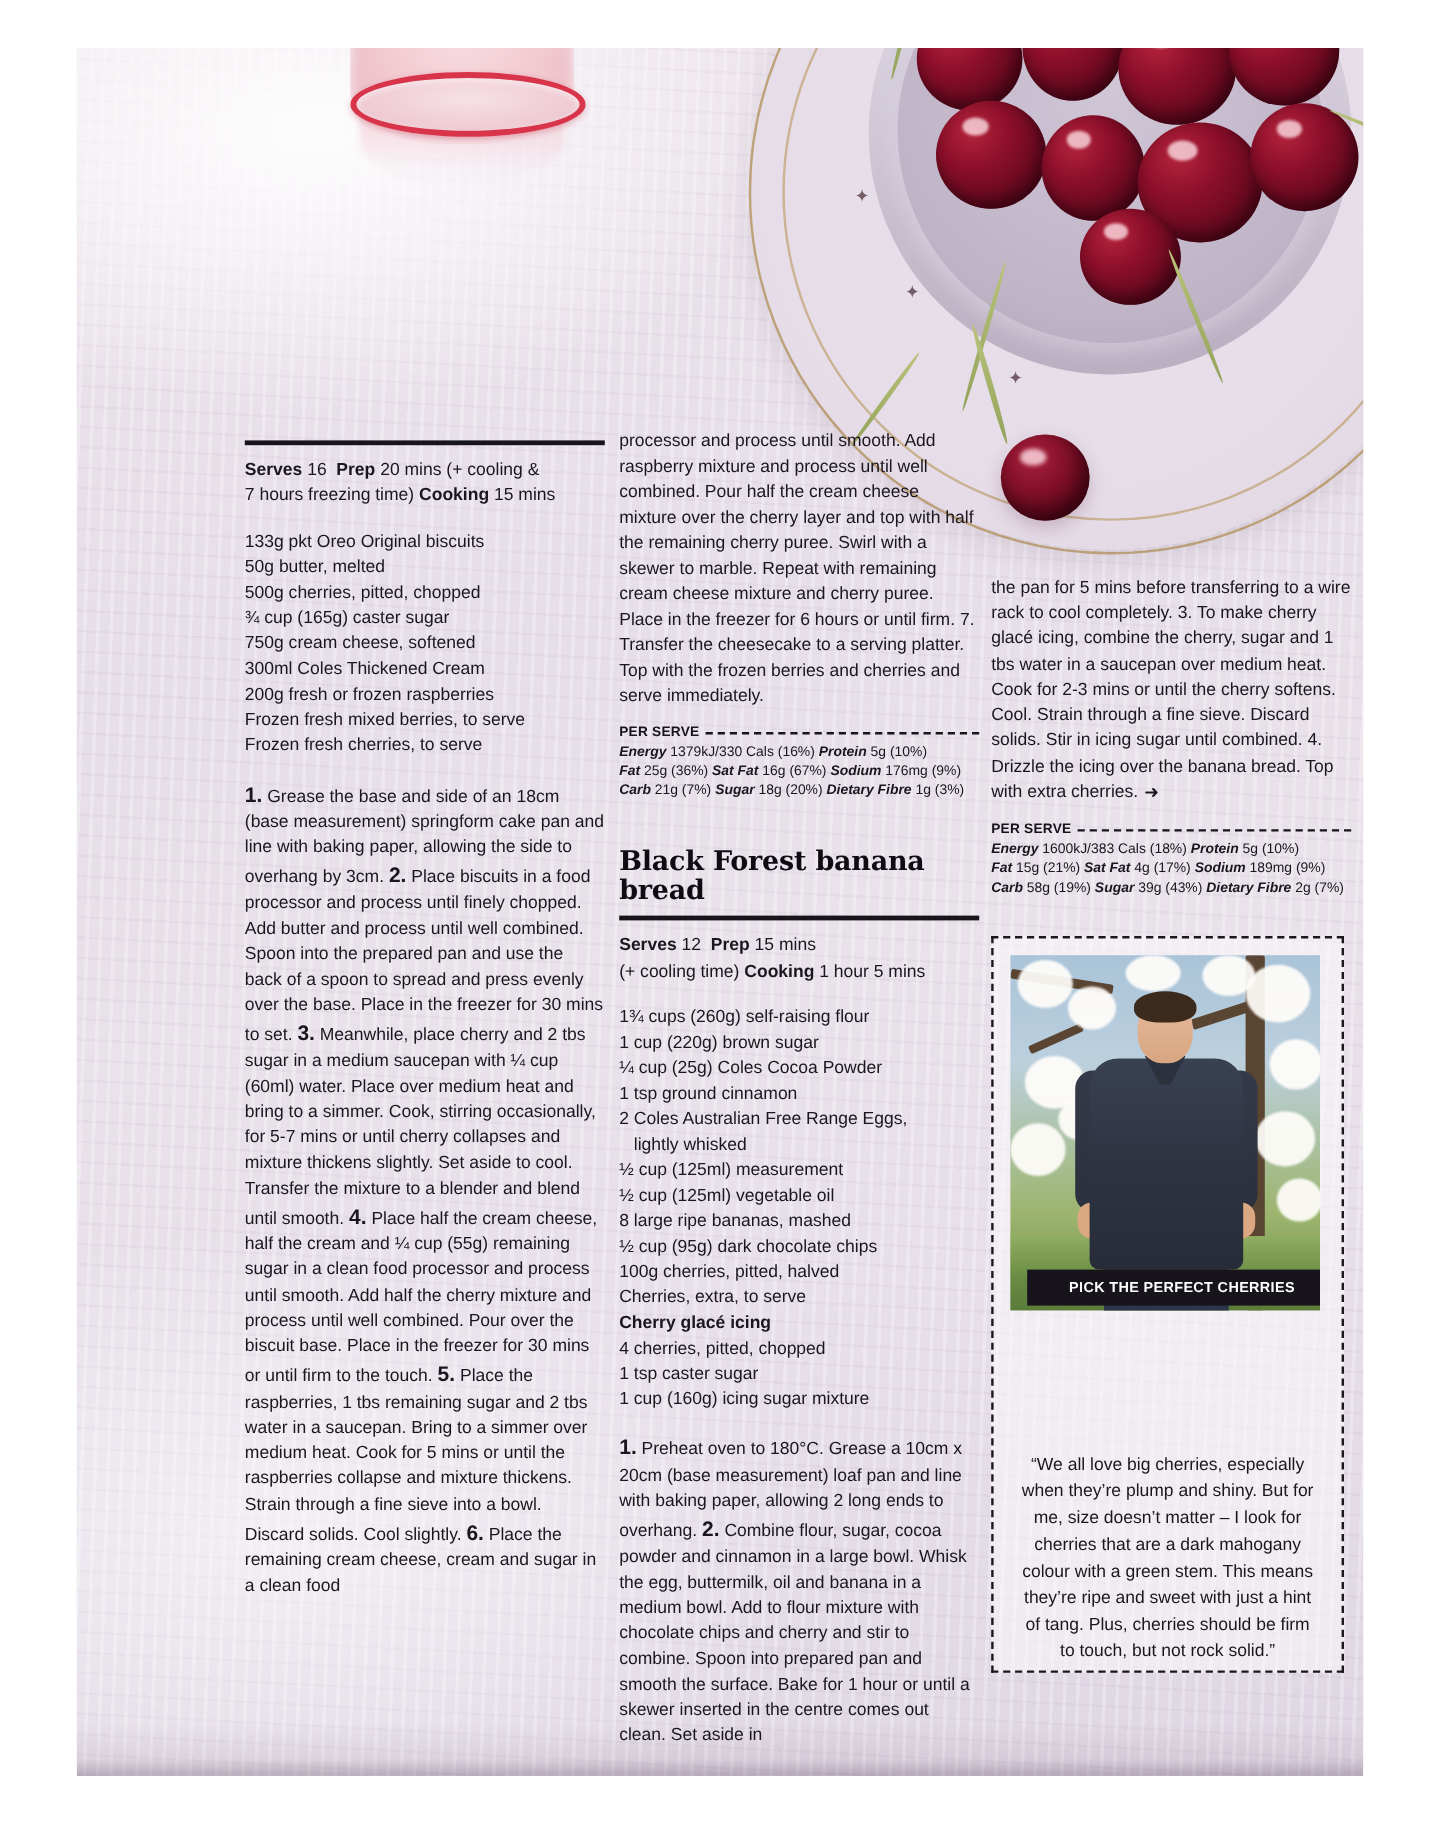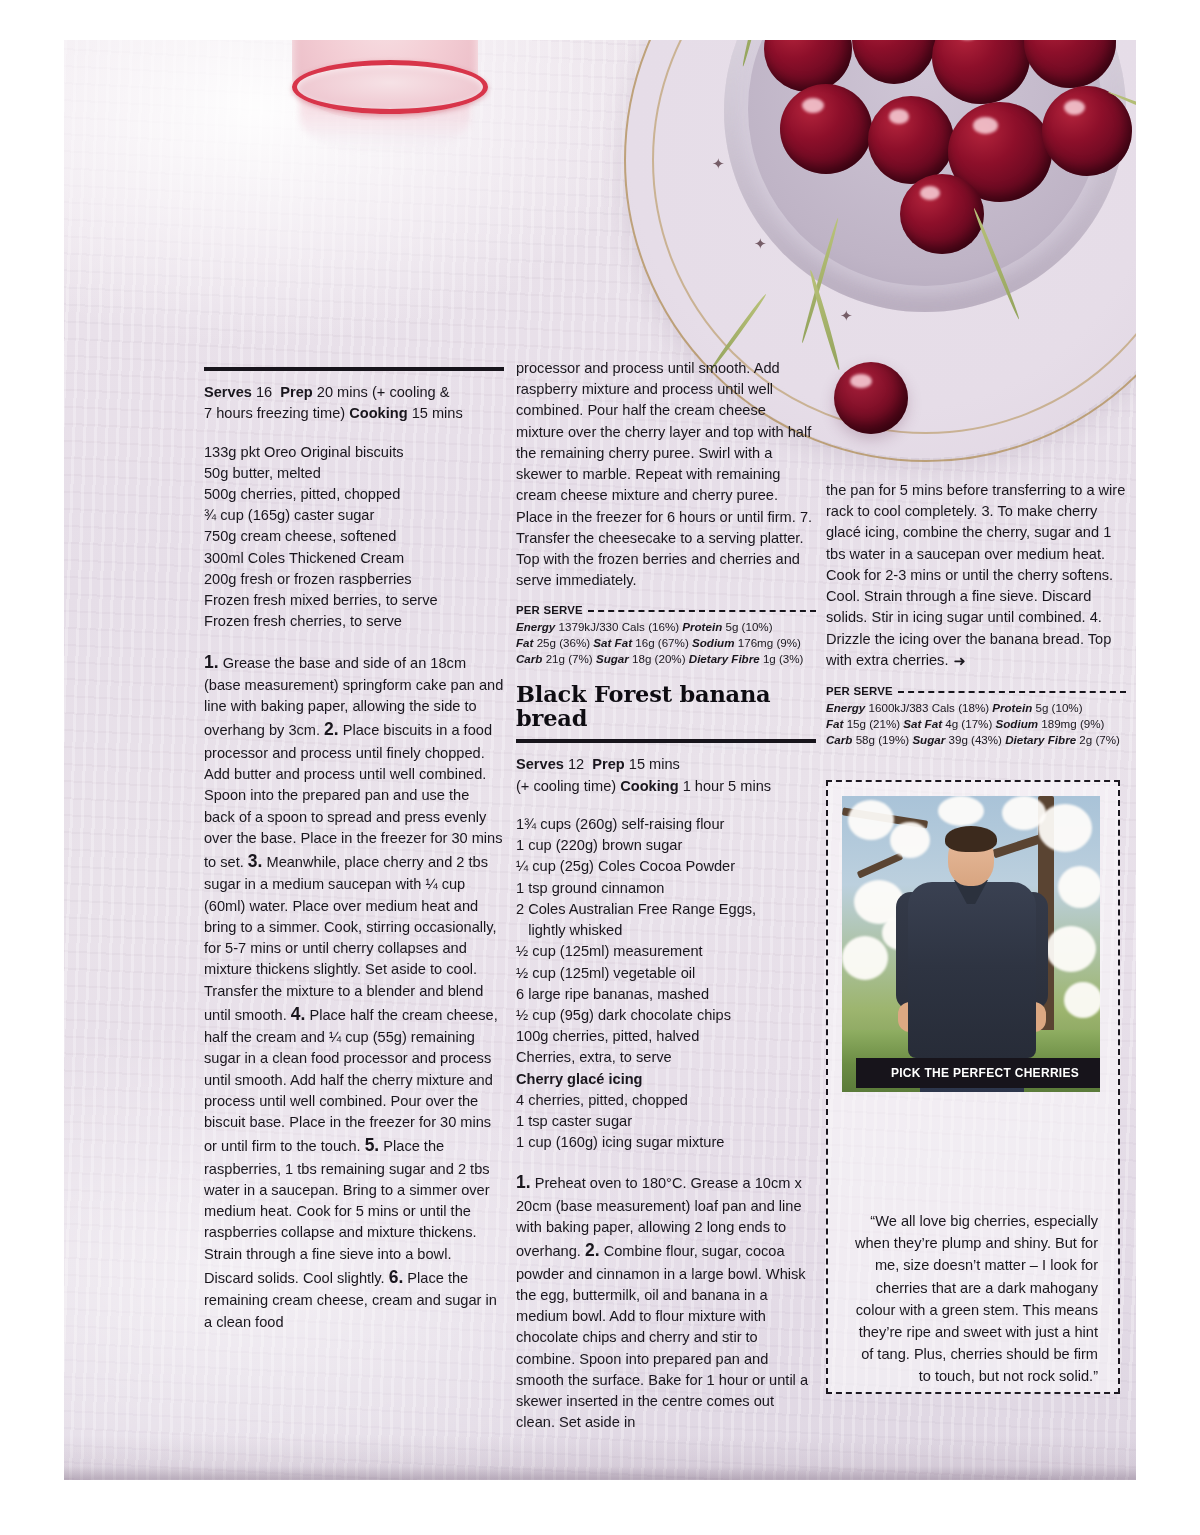--- a/index.html
+++ b/index.html
@@ -117,21 +117,21 @@
      background:linear-gradient(180deg,#343a49,#2b303c);}
   .handL{position:absolute;left:56px;top:206px;width:24px;height:30px;border-radius:12px;background:#dca882;}
   .handR{position:absolute;left:180px;top:206px;width:24px;height:30px;border-radius:12px;background:#dca882;}
   .manJeans{position:absolute;left:78px;top:256px;width:104px;height:44px;
      background:linear-gradient(180deg,#36415a,#2b3449);}
   .sbCaption{position:absolute;left:14px;bottom:4px;width:258px;height:30px;background:#17141b;
      display:flex;align-items:center;justify-content:center;}
   .sbCaption span{color:#ffffff;font-weight:700;font-size:12px;letter-spacing:.3px;}
   .sbIntro{position:absolute;left:24px;top:330px;width:242px;text-align:center;
      font-size:14.6px;line-height:1.48;font-weight:700;color:#16131a;}
-  .sbQuote{position:absolute;left:20px;top:428px;width:250px;text-align:right;
+  .sbQuote{position:absolute;left:20px;top:428px;width:250px;text-align:center;
      font-size:14.6px;line-height:1.52;color:#19161d;}
 
   
   .footer{position:absolute;left:112px;top:1450px;font-size:15px;color:#17141b;}
   .footer .pg{font-weight:400;}
   .footer .site{font-weight:700;margin-left:7px;}
 </style>
 </head>
 <body>
 
@@ -253,21 +253,21 @@
             <b>Carb</b>
             <span>21g (7%)</span>
             <b>Sugar</b>
             <span>18g (20%)</span>
             <b>Dietary Fibre</b>
             <span>1g (3%)</span>
           </div>
         </div>
       </div>
 
-      <h1 class="recipeTitle" style="margin-top:16px;font-size:22.5px;">
+      <h1 class="recipeTitle" style="margin-top:40px;font-size:22.5px;">
         <span>Black Forest banana bread</span>
       </h1>
       <div class="titleRule"></div>
 
       <p class="meta">
         <b>Serves</b>
         <span>12</span>&nbsp;
         <b>Prep</b>
         <span>15 mins</span><br>
         <span>(+ cooling time)</span>
@@ -277,21 +277,21 @@
 
       <div class="ing">
         <div>1¾ cups (260g) self-raising flour</div>
         <div>1 cup (220g) brown sugar</div>
         <div>¼ cup (25g) Coles Cocoa Powder</div>
         <div>1 tsp ground cinnamon</div>
         <div>2 Coles Australian Free Range Eggs,</div>
         <div>   lightly whisked</div>
         <div>½ cup (125ml) measurement</div>
         <div>½ cup (125ml) vegetable oil</div>
-        <div>6 large ripe bananas, mashed</div>
+        <div>8 large ripe bananas, mashed</div>
         <div>½ cup (95g) dark chocolate chips</div>
         <div>100g cherries, pitted, halved</div>
         <div>Cherries, extra, to serve</div>
         <div class="sub">Cherry glacé icing</div>
         <div>4 cherries, pitted, chopped</div>
         <div>1 tsp caster sugar</div>
         <div>1 cup (160g) icing sugar mixture</div>
       </div>
 
       <p class="method">

